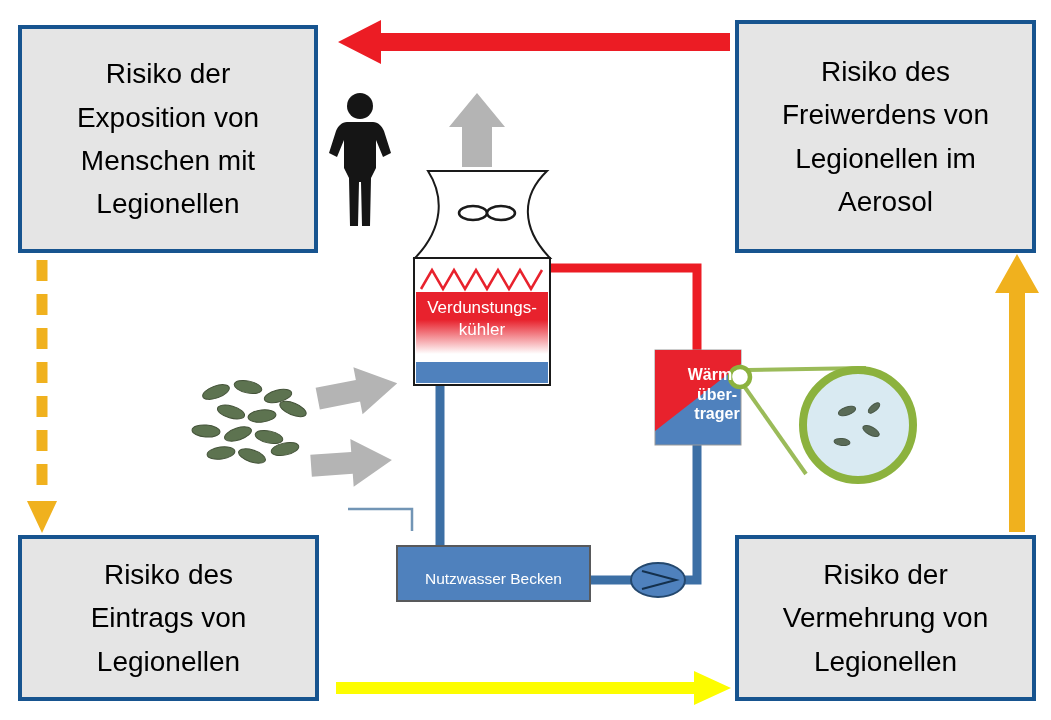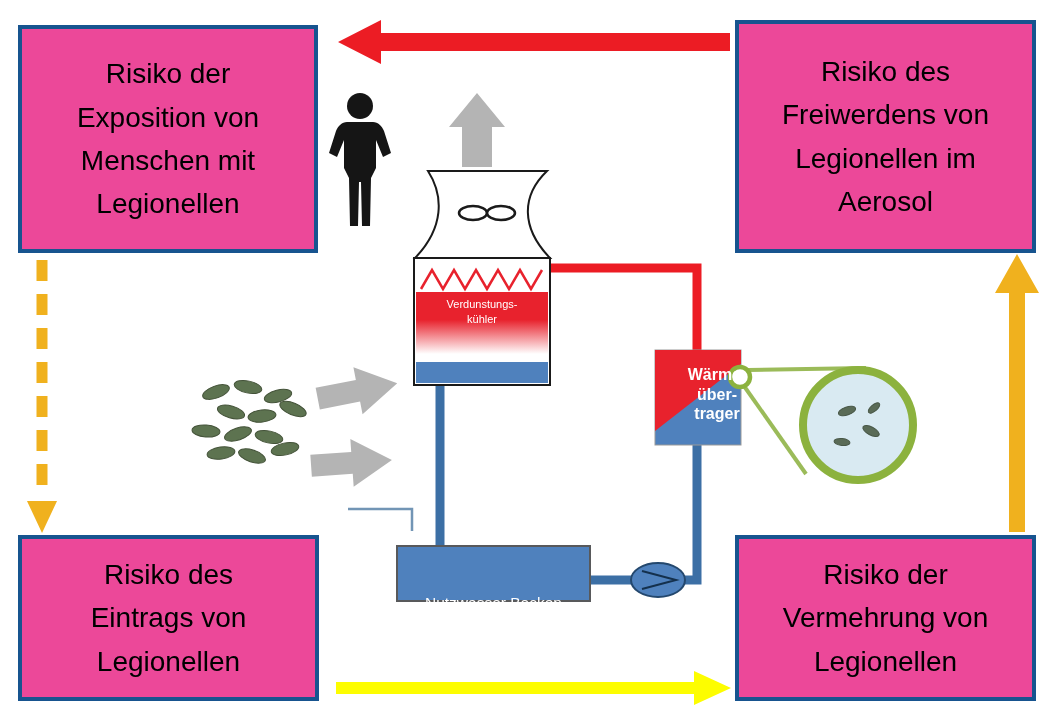--- a/index.html
+++ b/index.html
@@ -2,36 +2,36 @@
 <html style="--box-border: #17548f; --arrow-red: #ec1c24; --arrow-orange: #f0b11e; --arrow-yellow: #fdfd00; --arrow-gray: #b4b4b4; --pipe-blue: #3c6fa5; --steel-blue: #4f81bd; --cooler-red: #e8222d; --ring-green: #8cb23e; --bacteria-green: #5d7350; --magnifier-fill: #d9eaf2; --silhouette-black: #151515;"><head>
 <meta charset="utf-8">
 <style>
   html,body{margin:0;padding:0;background:#ffffff;}
   .canvas{
     position:relative;width:1051px;height:720px;background:#ffffff;
     overflow:hidden;font-family:"Liberation Sans",sans-serif;
   }
   .canvas svg{position:absolute;left:0;top:0;z-index:1;}
   .risk-box{
-    position:absolute;background:#ec4899;
+    position:absolute;background:#e5e5e5;
     border:4px solid var(--box-border,#17548f);
     display:flex;align-items:center;justify-content:center;z-index:2;
     box-sizing:border-box;
   }
   .risk-box span{
     white-space:pre-line;text-align:center;
     font-size:28px;line-height:1.55;color:#000;
   }
   .overlay-label{
     position:absolute;z-index:3;color:#ffffff;
     white-space:pre-line;text-align:center;pointer-events:none;
   }
-  #cooler-label{left:415px;top:297px;width:134px;font-size:11px;line-height:1.32;}
+  #cooler-label{left:415px;top:297px;width:134px;font-size:17px;line-height:1.32;}
   #hx-label{left:655px;top:365px;width:86px;font-size:16px;font-weight:bold;line-height:1.22;padding-left:19px;}
-  #basin-label{left:397px;top:594px;width:193px;font-size:15.5px;}
+  #basin-label{left:397px;top:570px;width:193px;font-size:15.5px;}
 </style>
 </head>
 <body>
 
 <div class="canvas">
 
   <svg width="1051" height="720" viewBox="0 0 1051 720">
     <defs>
       <linearGradient id="coolerGrad" x1="0" y1="0" x2="0" y2="1">
         <stop offset="0" stop-color="#e8222d"></stop>

